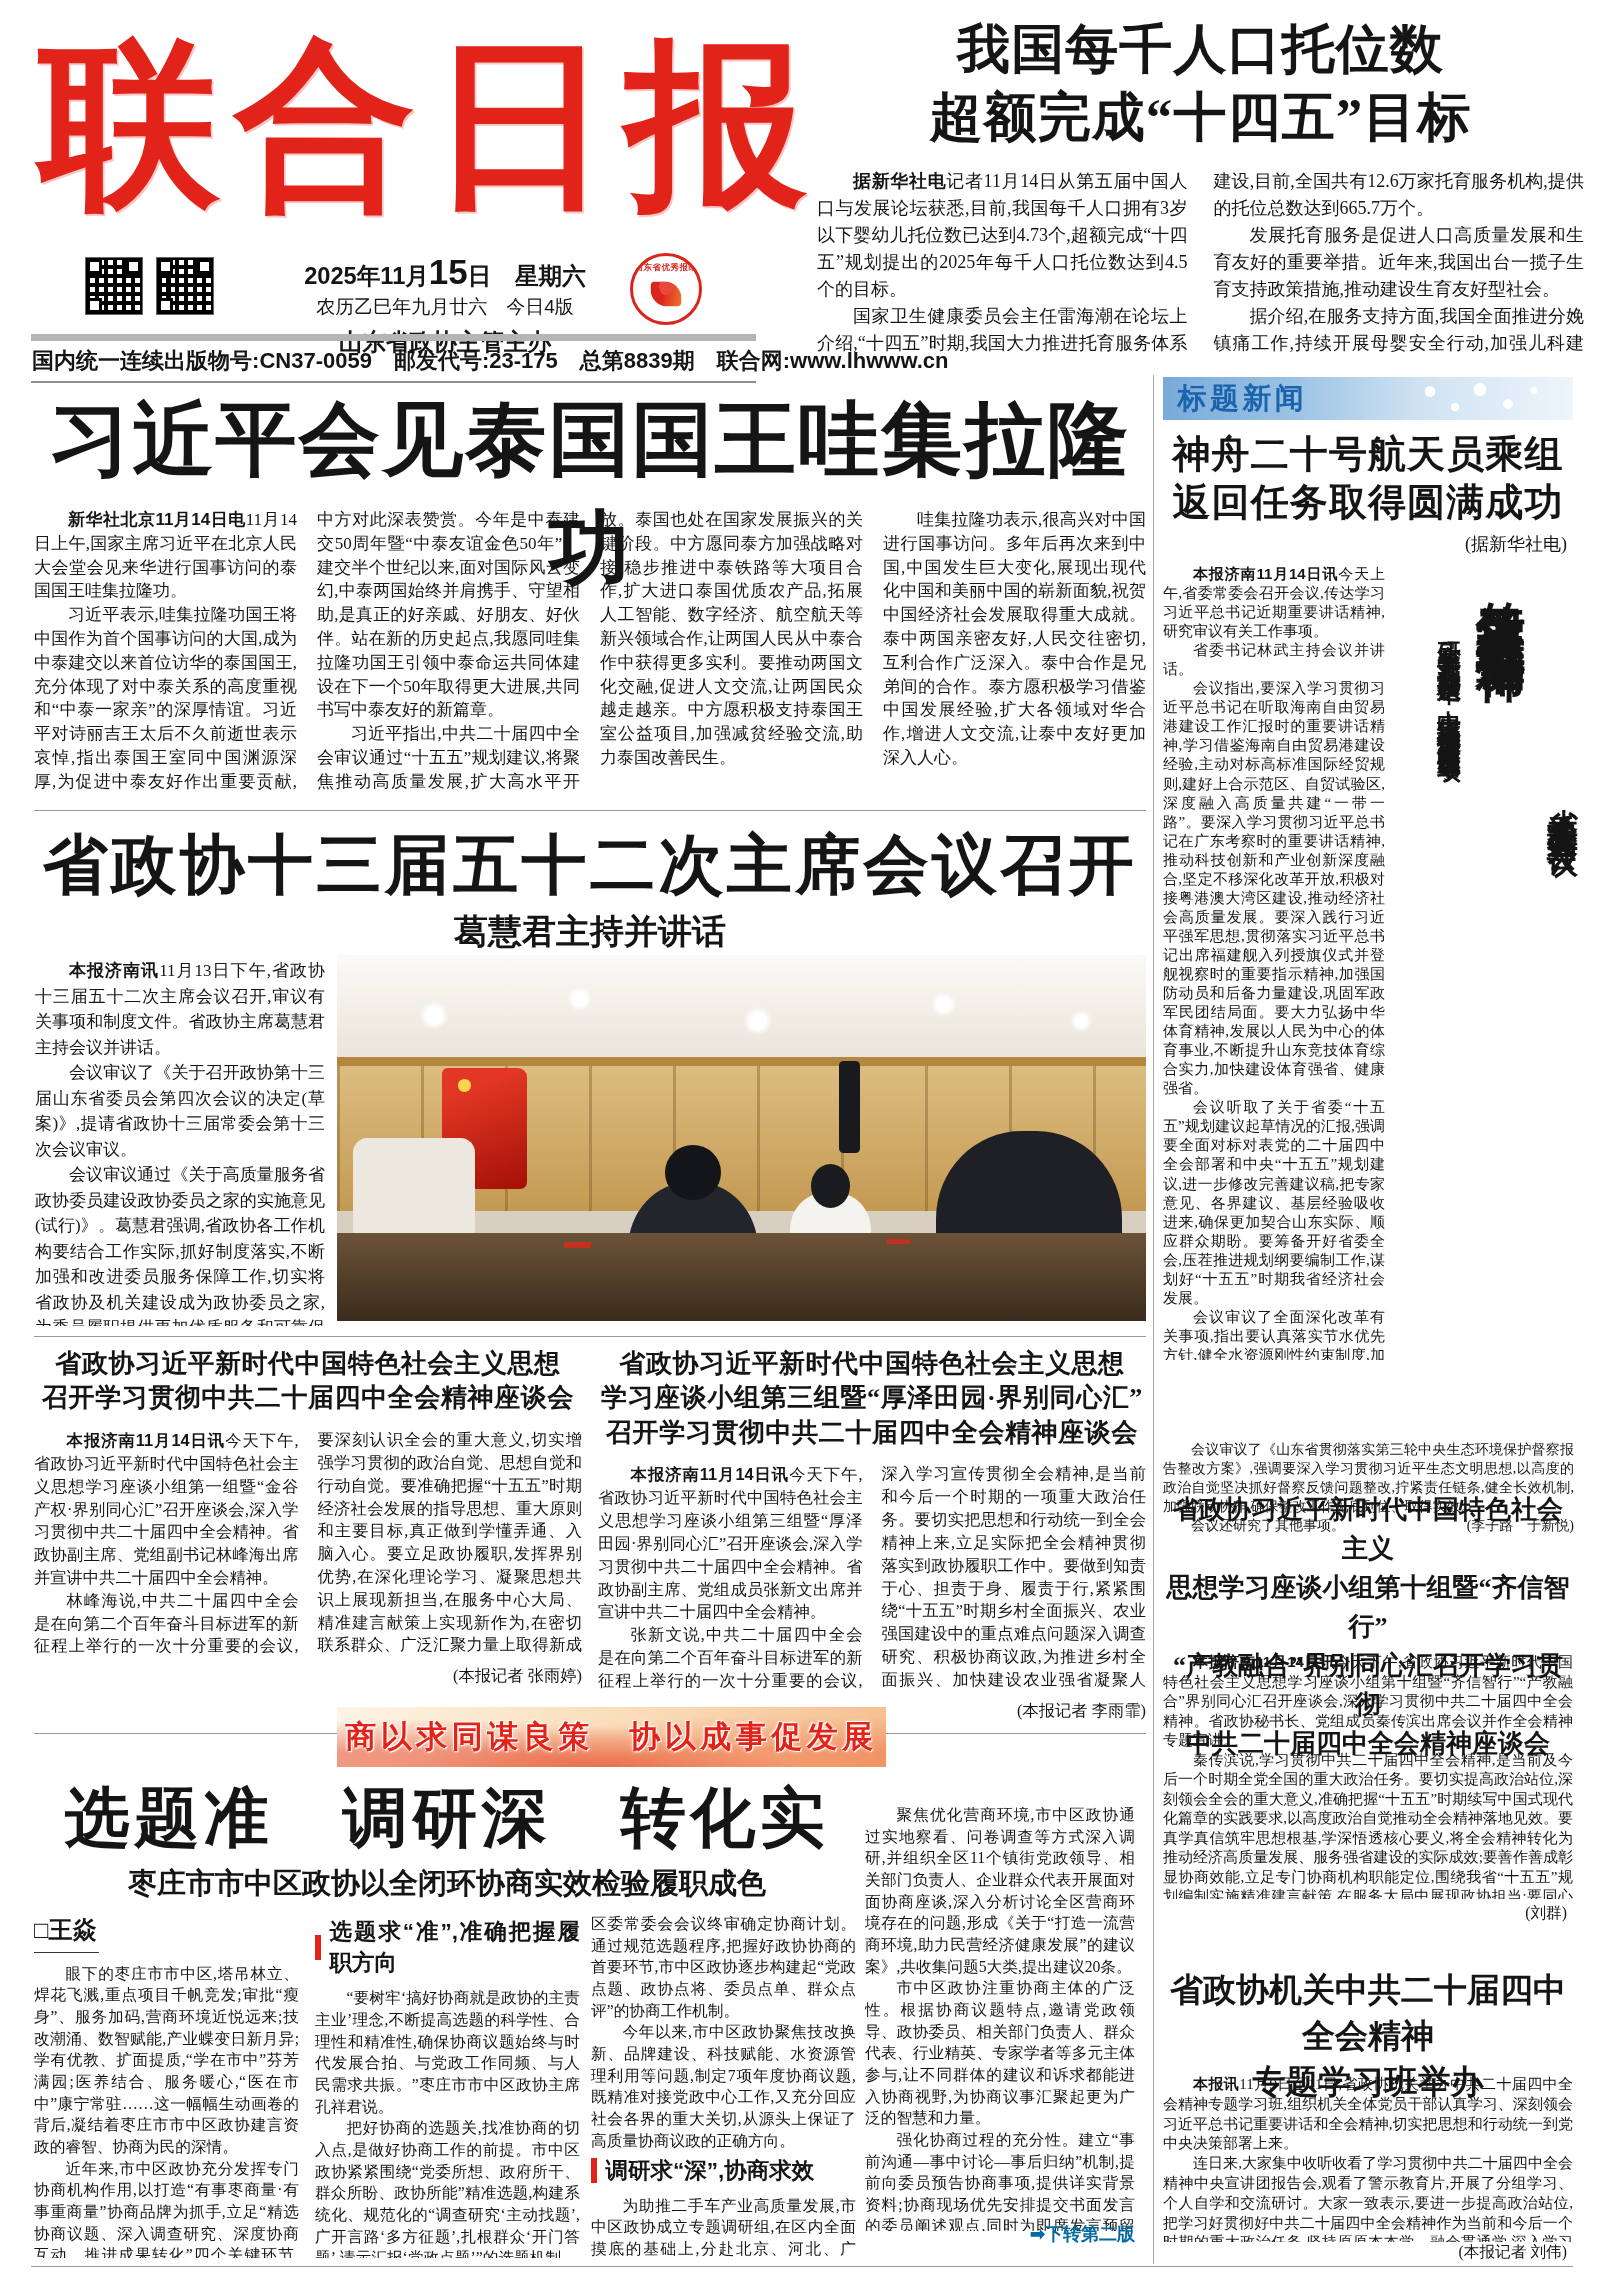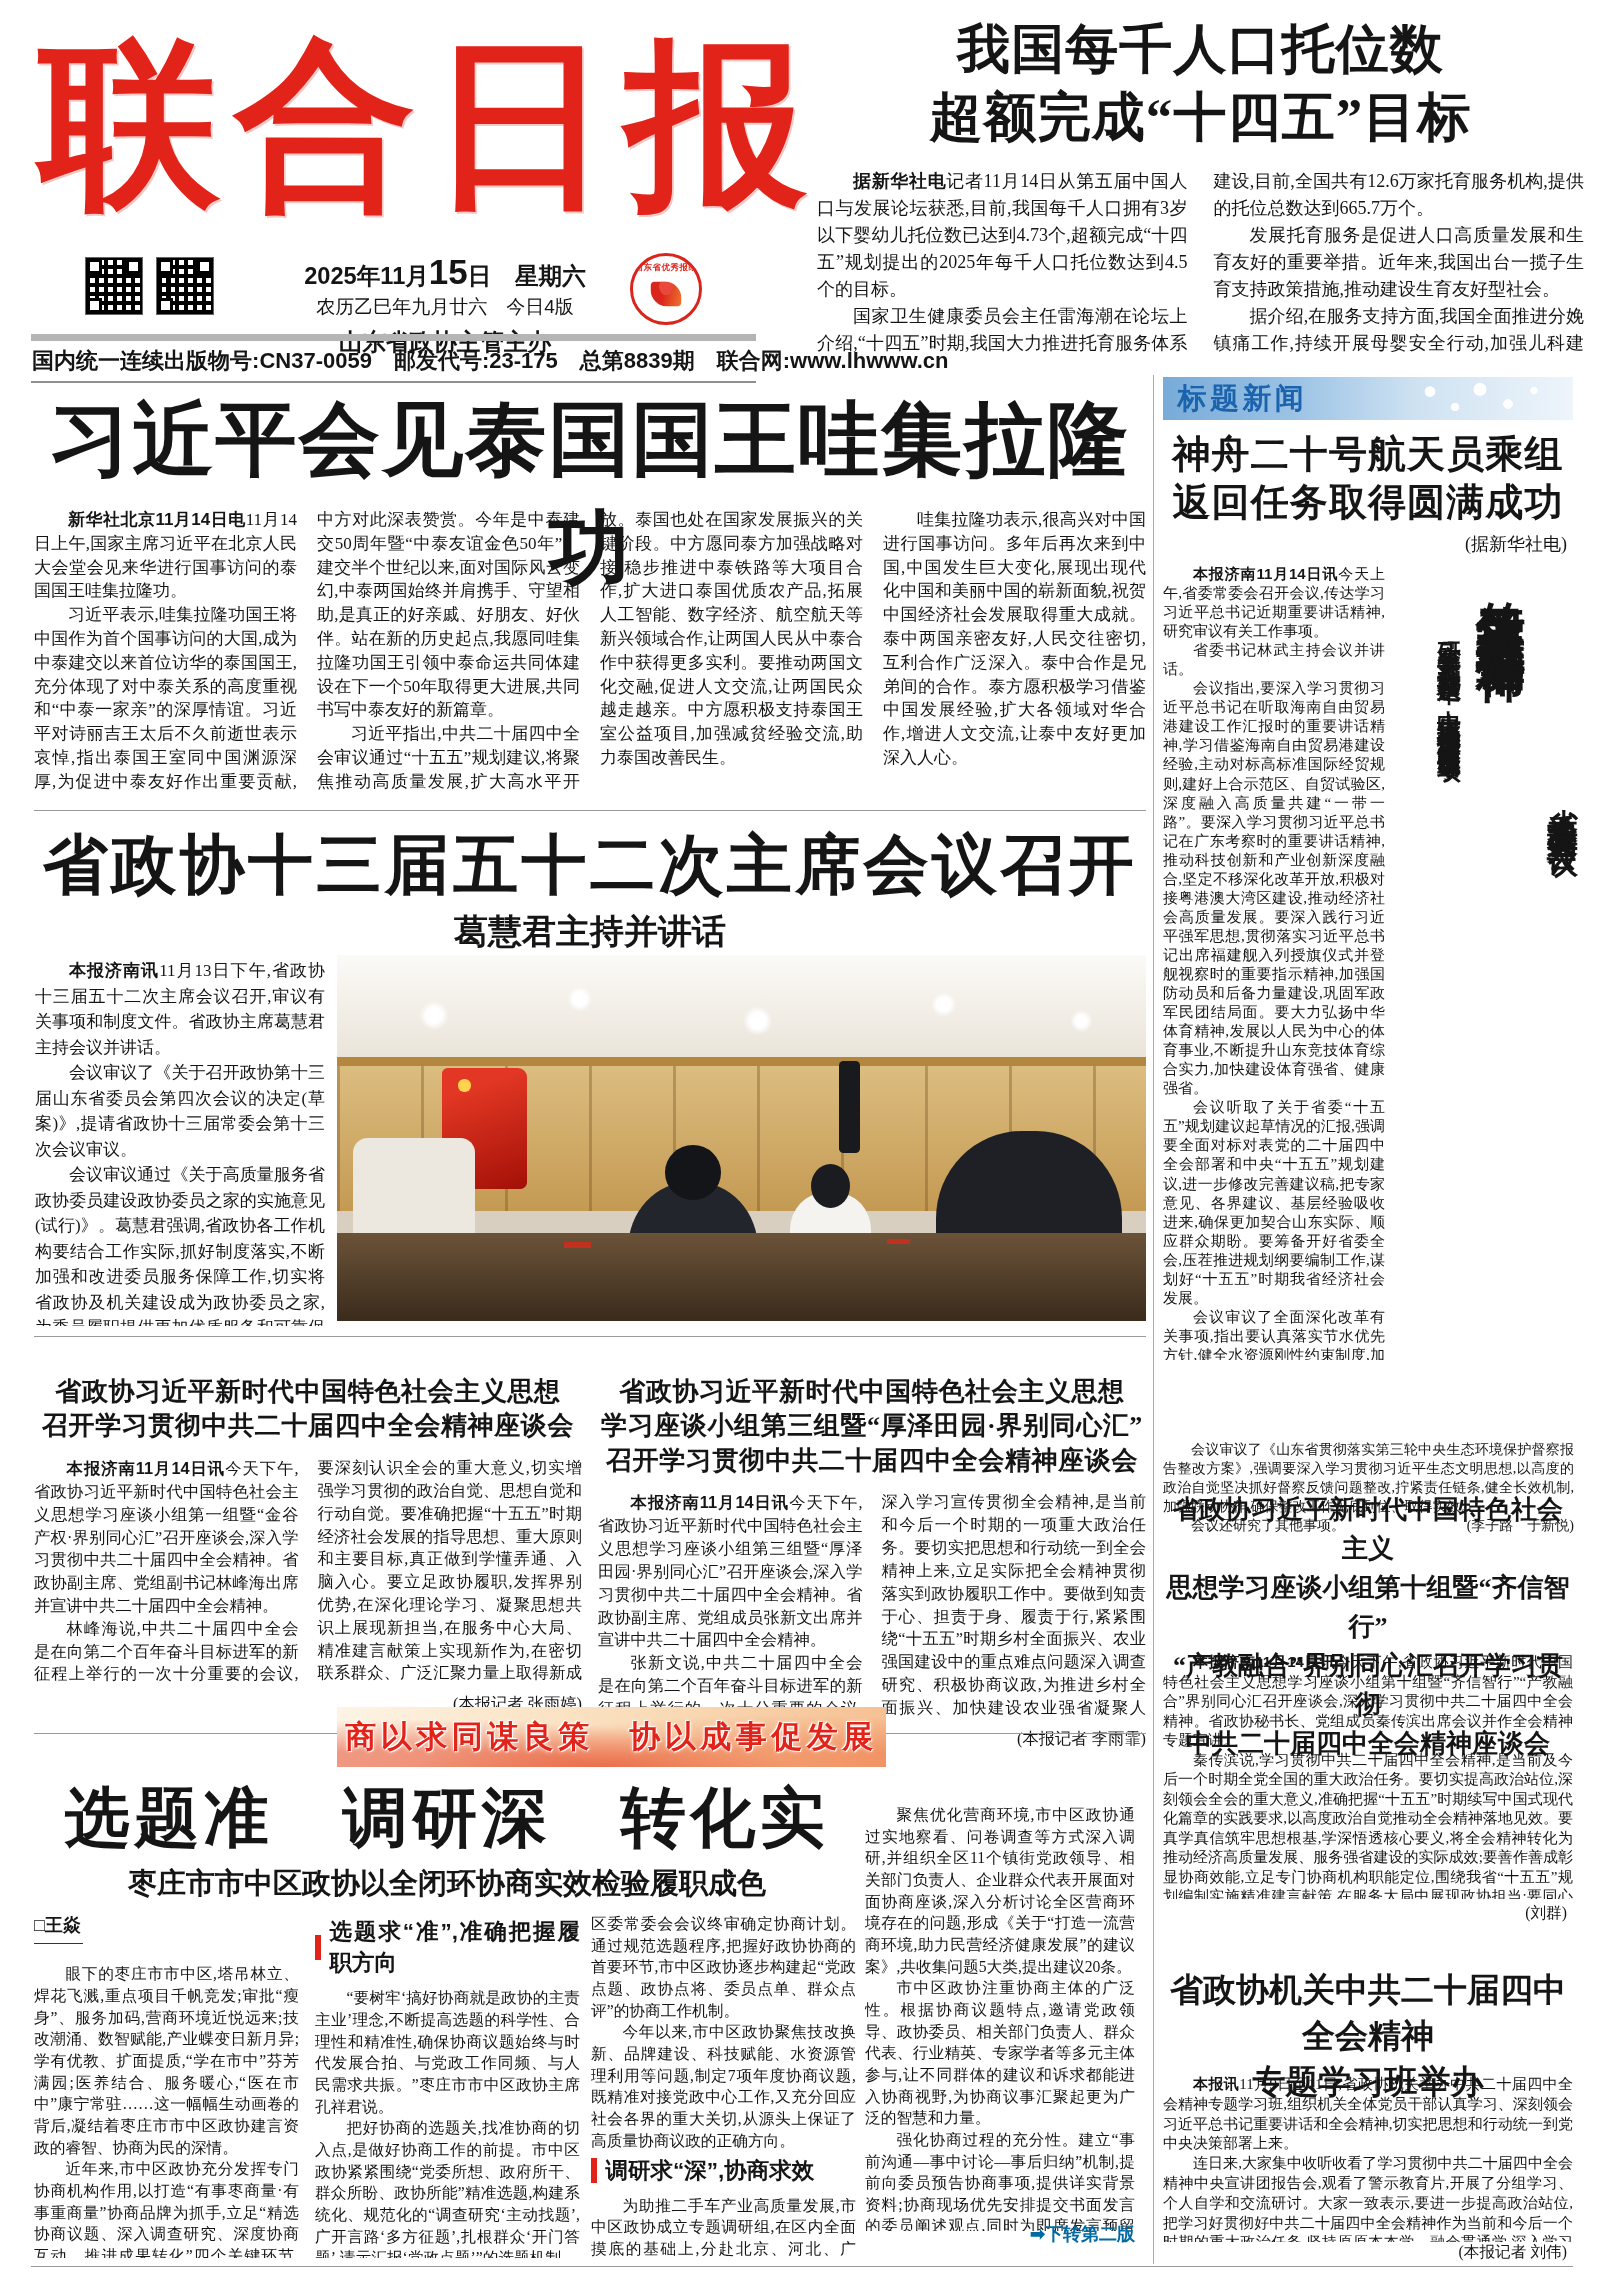--- a/index.html
+++ b/index.html
@@ -89,41 +89,41 @@
     background:linear-gradient(#6b5338,#3a2b1c); }
   .ph-chair { position:absolute; left:2%; bottom:0; width:15%; height:50%; background:#ece8df; border-radius:14.6px 14.6px 0 0; }
   .ph-p1 { position:absolute; left:36%; bottom:0; width:16%; height:38%; background:#23252c; border-radius:48% 48% 0 0; }
   .ph-p1h { position:absolute; left:40.5%; bottom:33%; width:7%; height:15%; background:#141519; border-radius:50%; }
   .ph-p2 { position:absolute; left:56%; bottom:11%; width:10%; height:24%; background:#f4f3ef; border-radius:42% 42% 3.4px 3.4px; }
   .ph-p2h { position:absolute; left:58.6%; bottom:31%; width:4.8%; height:12%; background:#1b1c20; border-radius:50%; }
   .ph-p3 { position:absolute; left:74%; bottom:0; width:23%; height:52%; background:#1e2025; border-radius:46% 46% 0 0; }
   .ph-doc { position:absolute; background:#c2311f; height:5.6px; }
 
   
-  .seat { width:548px;margin-top:28px; }
+  .seat { width:548px; }
   .seatA { left:34px; top:1347px; } .seatB { left:598px; top:1347px; }
   .seat-h { font-size:26px; font-weight:900; line-height:1.32; letter-spacing:0.6px; }
   .seat-body { margin-top:13.5px; column-count:2; column-gap:19px; font-size:16.3px; line-height:1.4; height:235px; overflow:hidden; }
   .seat-sig { font-size:16.3px; margin-top:1.1px; }
 
   
   .bt-banner { left:310px; top:1707px; width:549px; height:60px; line-height:60px;
     font-size:31px; font-weight:900; color:#e2231a; letter-spacing:4.5px; text-align:center;
     font-family:"Liberation Sans",sans-serif;
     text-shadow:0 0 4.5px #fff, 1.1px 1.1px 0 #fff, -1.1px -1.1px 0 #fff;
     background:
       radial-gradient(ellipse at 15% 130%, rgba(226,60,30,.50) 0 32%, rgba(0,0,0,0) 60%),
       radial-gradient(ellipse at 82% 140%, rgba(235,95,45,.45) 0 36%, rgba(0,0,0,0) 64%),
       linear-gradient(90deg,#fdf4e6,#fbe7cb 30%,#f9d9b4 62%,#f6c093); margin-left: 27px; }
   .bt-h { left:34px; top:1774px; width:826px; font-size:65px; font-weight:900; letter-spacing:4.5px; }
   .bt-sub { left:34px; top:1864px; width:826px; font-size:29px; font-weight:700; }
   .bt-col { top:1913px; width:265px; height:345px; font-size:15.7px; line-height:1.38; }
   .bt-c1 { left:34px; } .bt-c2 { left:315px; } .bt-c3 { left:591px; }
   .bt-c4 { left:865px; top:1804px; width:270px; height:427px; font-size:15.7px; line-height:1.38; }
-  .author { font-weight:700; font-size:18px; border-bottom:1.7px solid #333; display:inline-block; padding:0 2.2px 5.6px 0; margin-bottom:19px; font-family:"Liberation Sans",sans-serif; }
+  .author { font-weight:700; font-size:24px; border-bottom:1.7px solid #333; display:inline-block; padding:0 2.2px 5.6px 0; margin-bottom:10px; font-family:"Liberation Sans",sans-serif; }
   .subhead { display:flex; align-items:center; font-size:22.5px; font-weight:900; font-family:"Liberation Sans",sans-serif; margin:3.4px 0 9px; }
   .subhead .bar { width:5.6px; height:25px; background:#e2231a; margin-right:9px; flex:0 0 auto; }
   .noindent { text-indent:0; }
   .continued { left:955px; top:2222px; width:180px; text-align:right; color:#0369a1; font-weight:900; font-size:18px; font-family:"Liberation Sans",sans-serif; }
 
   
   .bn { left:1163px; top:377px; width:410px; height:43px;
     background:
       radial-gradient(circle at 267px 14.6px, #fff 0 5px, rgba(0,0,0,0) 5.6px),
       radial-gradient(circle at 292px 30px, #fff 0 3.9px, rgba(0,0,0,0) 4.5px),

